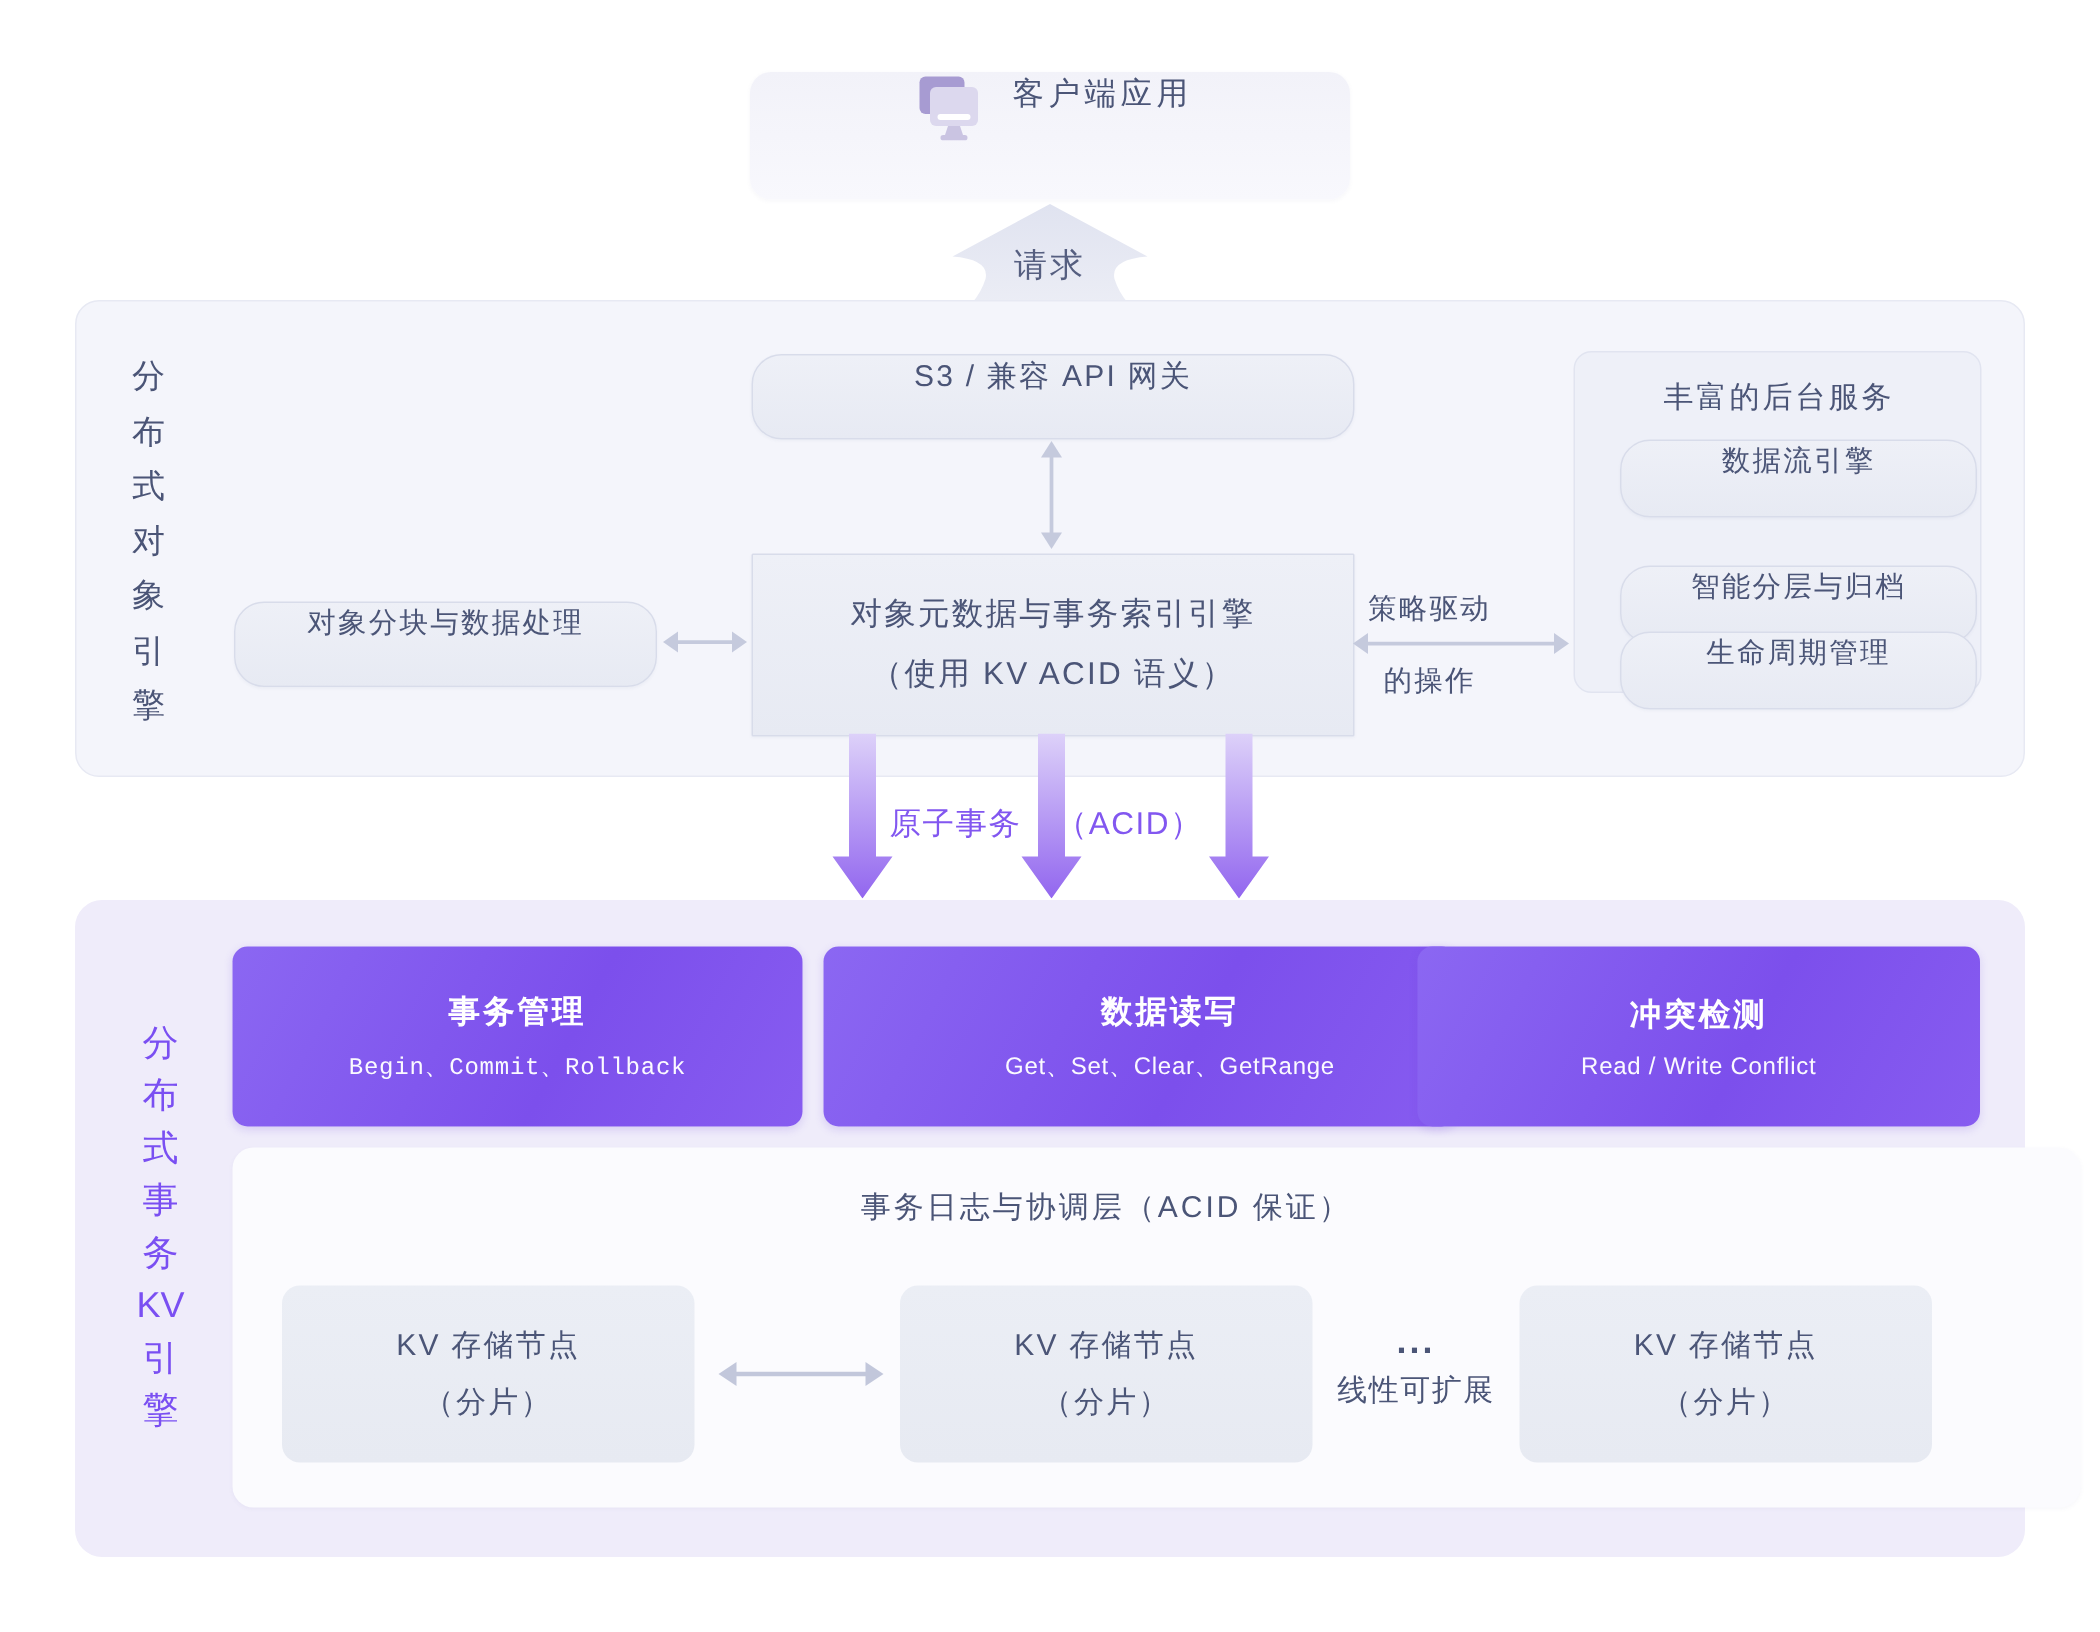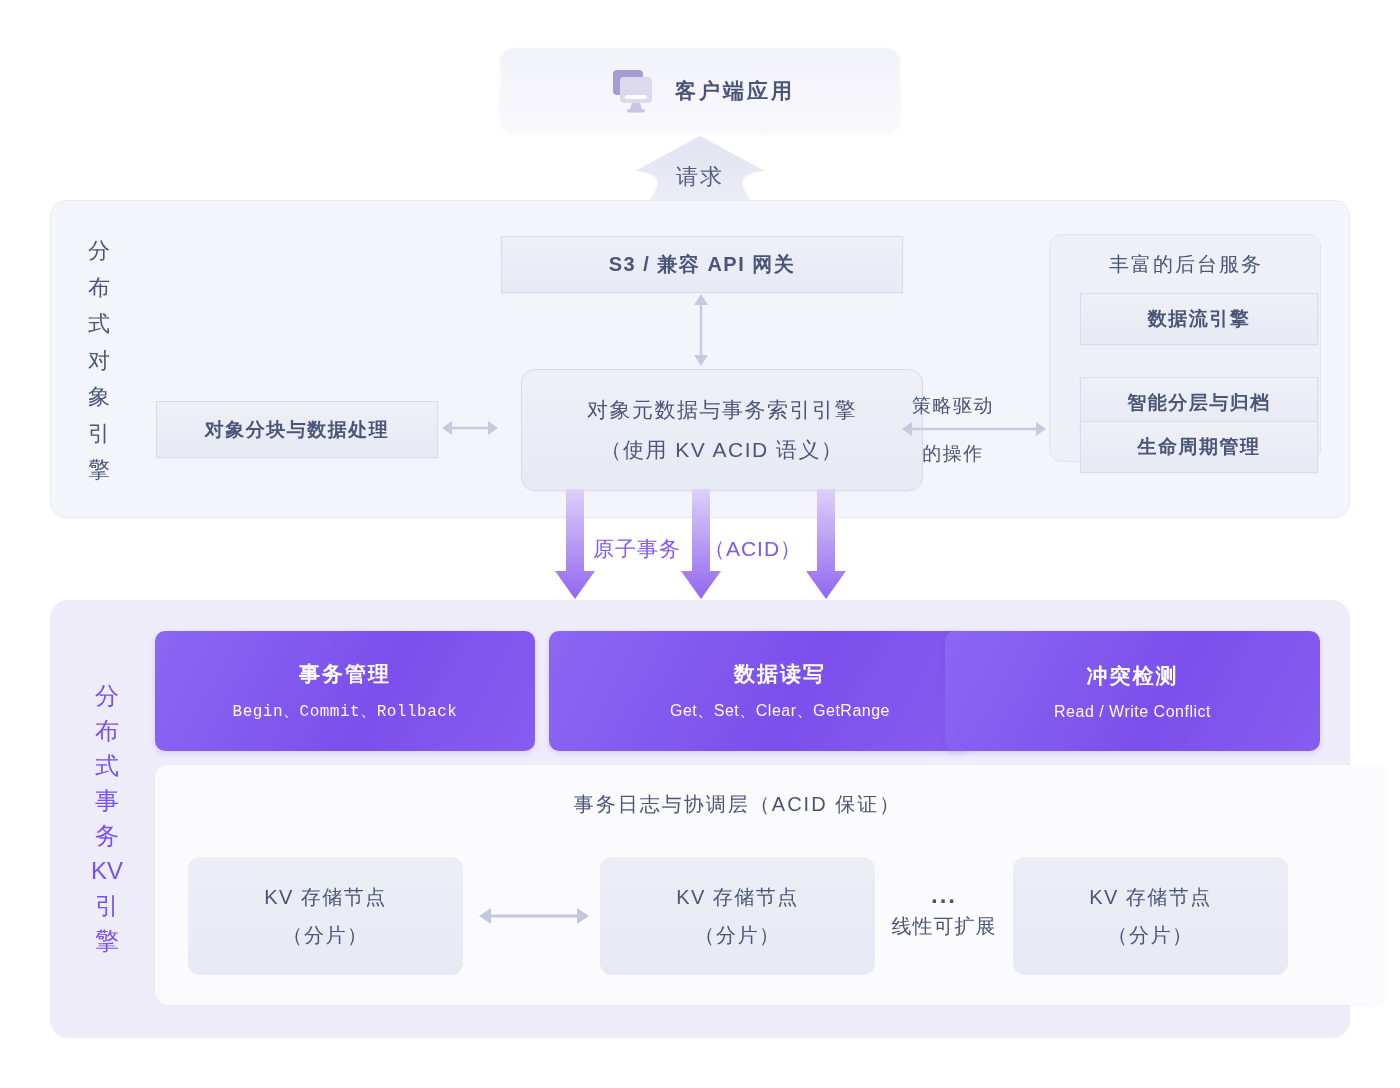--- a/index.html
+++ b/index.html
@@ -3,27 +3,27 @@
 <meta charset="utf-8">
 <style>
   html,body{margin:0;padding:0;background:#ffffff;}
   .stage{
     position:relative;width:1400px;height:1088px;overflow:hidden;
     background:#ffffff;border-radius:22px;
     font-family:"Liberation Sans","DejaVu Sans",sans-serif;
     color:#4b5577;
   }
   .abs{position:absolute;}
-  .center{display:flex;align-items:center;justify-content:center;font-weight:bold;}
+  .center{display:flex;align-items:flex-start;justify-content:center;}
   .col{display:flex;flex-direction:column;align-items:center;justify-content:center;}
 
   
   .box-light{
     background:linear-gradient(180deg,#eef0f7 0%,#e7eaf3 100%);
-    border:1px solid #d8dcea;border-radius:0;
+    border:1px solid #d8dcea;border-radius:20px;
     box-shadow:0 1px 2px rgba(80,90,140,.05);
     color:#4b5577;
   }
   .txt-20{font-size:20px;letter-spacing:1.5px;}
   .txt-19{font-size:19px;letter-spacing:1.5px;}
   .txt-21{font-size:21px;letter-spacing:1.5px;}
 
   
   .client-card{
     left:500px;top:48px;width:400px;height:85px;border-radius:14px;
@@ -35,21 +35,21 @@
 
   
   .section1{
     left:50px;top:200px;width:1300px;height:318px;border-radius:16px;
     background:#f4f5fb;border:1px solid #e7e9f3;box-sizing:border-box;
   }
   .v-title1{left:26px;top:32px;width:44px;}
   .v-title1 span{display:block;height:36.5px;line-height:36.5px;text-align:center;
     font-size:22px;color:#4b5577;letter-spacing:0;}
   .s3-box{left:450px;top:35px;width:400px;height:55px;}
-  .central-box{left:470px;top:168px;width:400px;height:120px;border-radius:14px;line-height:40px;}
+  .central-box{left:450px;top:168px;width:400px;height:120px;border-radius:1px;line-height:40px;}
   .left-box{left:105px;top:200px;width:280px;height:55px;}
   .policy-label{width:140px;text-align:center;font-size:19px;letter-spacing:1.5px;color:#4b5577;}
   .right-panel{
     left:998px;top:33px;width:272px;height:228px;border-radius:12px;
     background:#eef0f8;border:1px solid #e1e4f0;box-sizing:border-box;
   }
   .panel-title{left:0;top:16px;width:272px;text-align:center;font-size:20px;letter-spacing:2px;}
   .panel-item{left:30px;width:236px;height:50px;}
 
   

